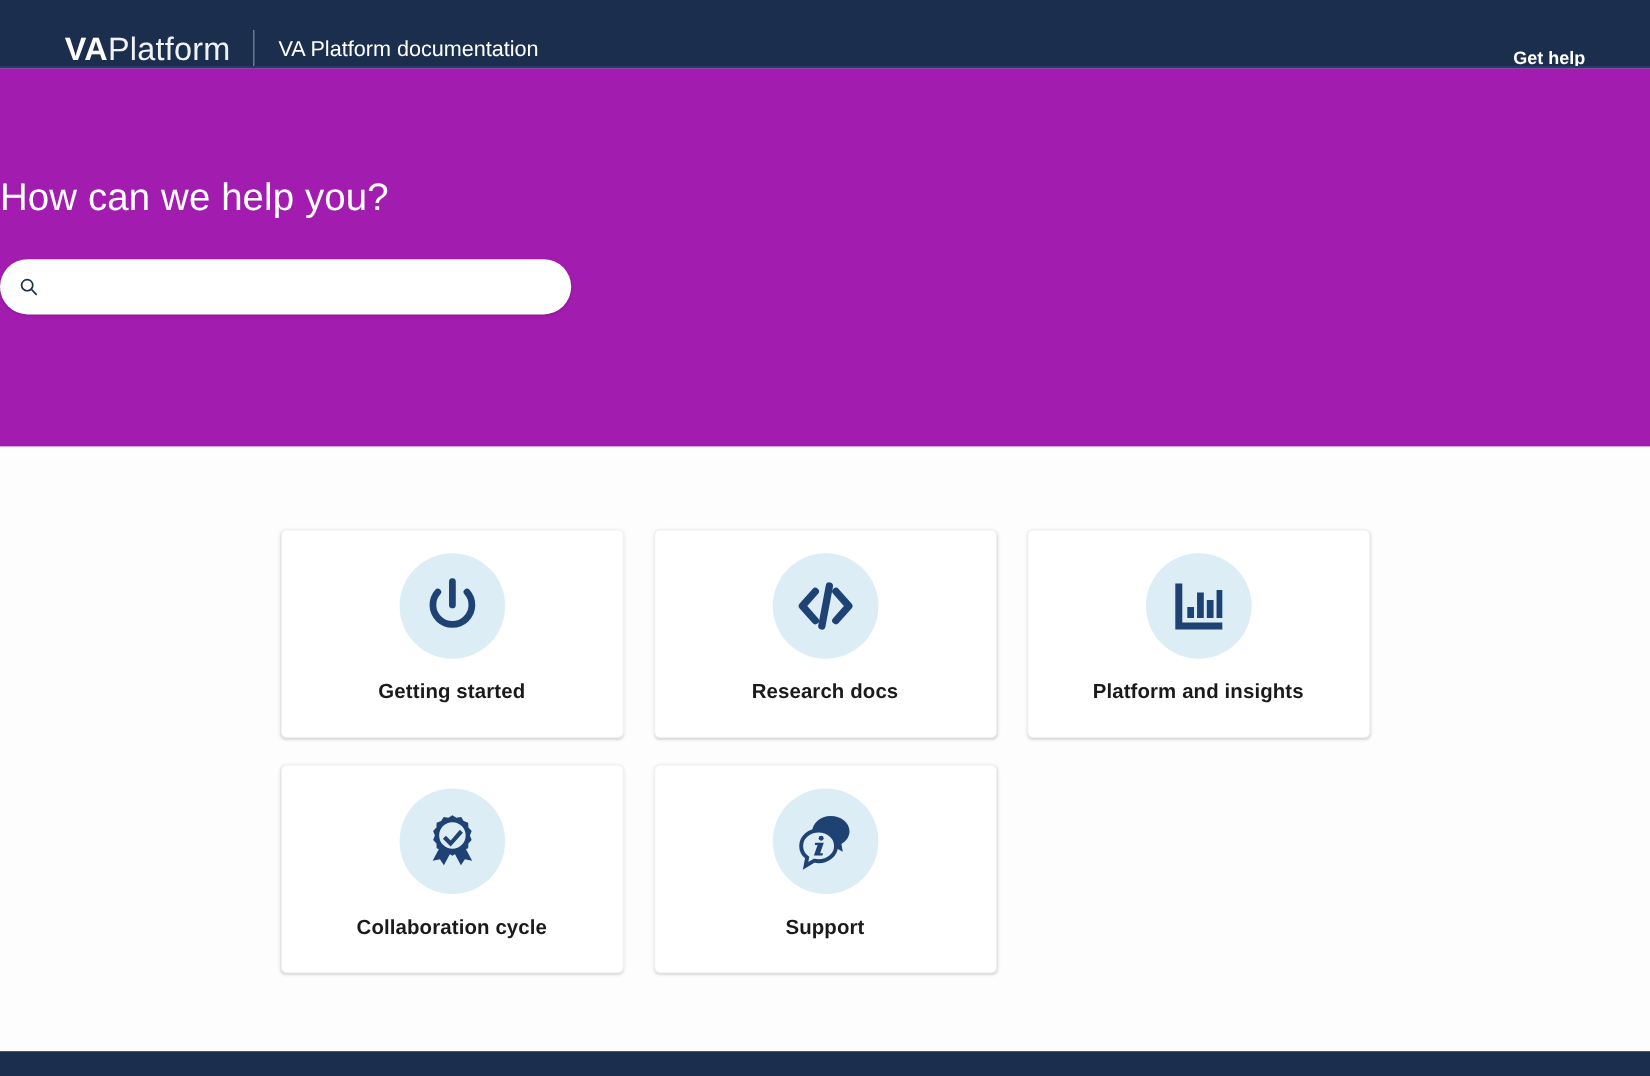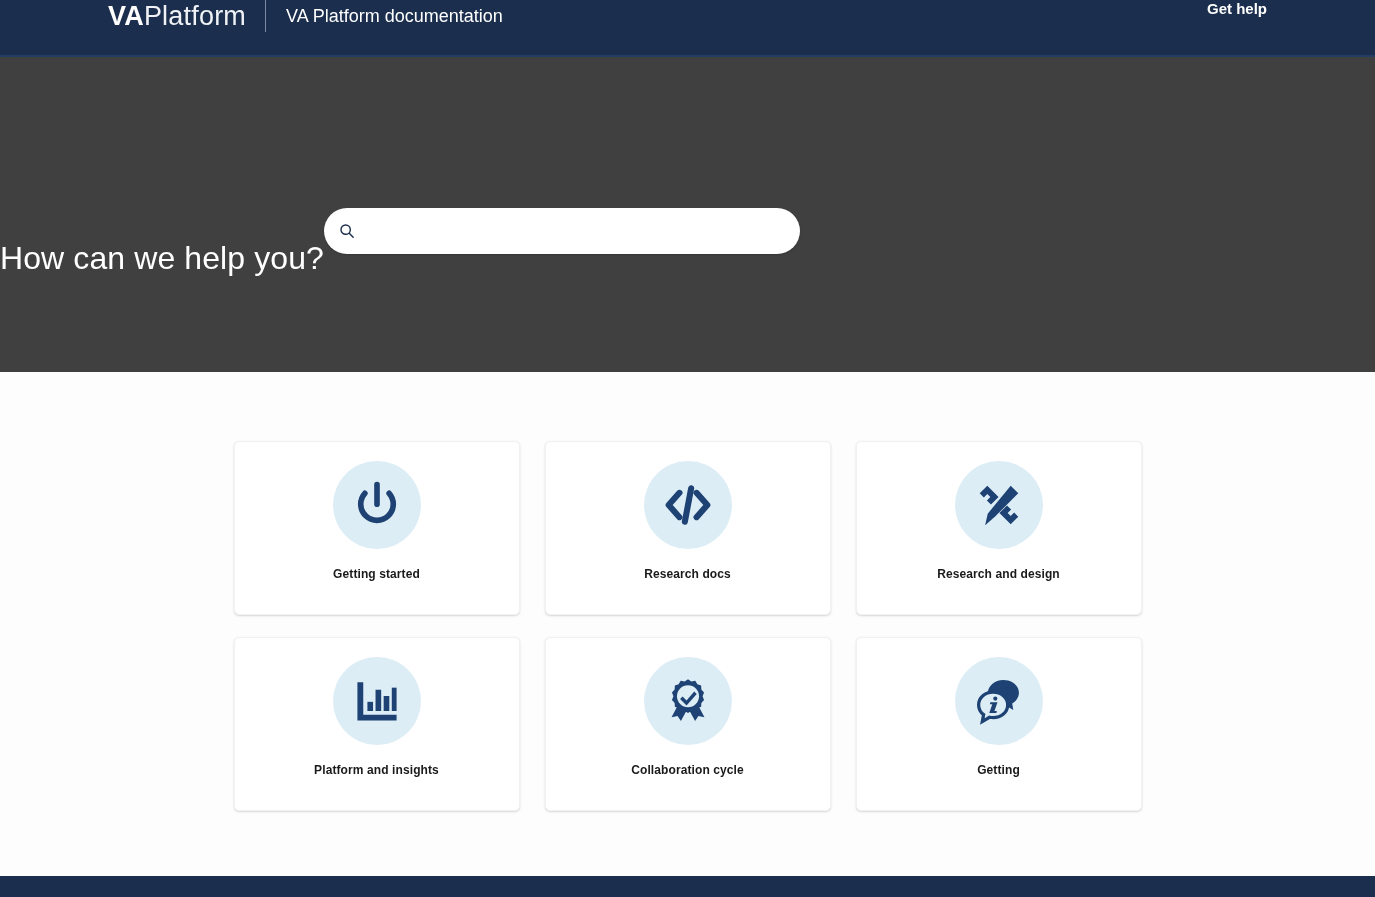--- a/index.html
+++ b/index.html
@@ -15,22 +15,22 @@
     background: #fdfdfd;
     color: #1b2f4e;
     -webkit-font-smoothing: antialiased;
   }
 
   
   .site-header {
     height: 57px;
     background: #1b2e4d;
     display: flex;
-    align-items: flex-start;
-    padding: 0 108px;
+    align-items: flex-end;
+    padding: 0 54px;
     position: relative;
   }
   .site-header::after {
     content: "";
     position: absolute;
     left: 0; right: 0; bottom: 0;
     height: 2px;
     background: #243d63;
   }
 
@@ -74,24 +74,24 @@
     font-weight: bold;
     color: #ffffff;
     text-decoration: none;
     white-space: nowrap;
     cursor: pointer;
   }
 
   
   .hero {
     height: 315px;
-    background: #404040;
-    display: flex;
-    flex-direction: row;
-    align-items: center;
+    background: #a21caf;
+    display: flex;
+    flex-direction: column;
+    align-items: flex-start;
     position: relative;
   }
   .hero-heading {
     margin-top: 88px;
     font-size: 32px;
     font-weight: normal;
     color: #ffffff;
     line-height: 1.2;
     letter-spacing: 0.1px;
   }
@@ -164,21 +164,21 @@
     background: #dcedf6;
     display: flex;
     align-items: center;
     justify-content: center;
     flex: none;
   }
   .card-icon-circle svg { display: block; }
 
   .card-label {
     margin-top: 18px;
-    font-size: 12px;
+    font-size: 17px;
     font-weight: bold;
     color: #1a1a1a;
     text-align: center;
     letter-spacing: 0.1px;
   }
 
   
   .site-footer {
     position: absolute;
     left: 0; right: 0;
@@ -233,32 +233,20 @@
       <span class="card-icon-circle">
         <svg width="54" height="54" viewBox="0 0 24 24" fill="none" stroke="#1d4273" stroke-width="2.7" stroke-linecap="round" stroke-linejoin="round">
           <polyline points="8.2,6.6 3.4,12 8.2,17.4"></polyline>
           <polyline points="15.8,6.6 20.6,12 15.8,17.4"></polyline>
           <line x1="13.4" y1="4.6" x2="10.6" y2="19.4"></line>
         </svg>
       </span>
       <span class="card-label">Research docs</span>
     </a>
 
-    <a class="card">
-      <span class="card-icon-circle">
-        <svg width="52" height="52" viewBox="0 0 24 24" fill="#1d4273">
-
-          <path d="M17.4 3.1 20.9 6.6 10.2 17.3 5.6 21.4 6.8 16.0 z"></path>
-
-          <path d="M6.6 3.1 3.1 6.6 5.0 8.5 6.6 6.9 8.0 8.3 6.4 9.9 8.3 11.8 11.8 8.3 z"></path>
-          <path d="M17.4 20.9 20.9 17.4 19.0 15.5 17.4 17.1 16.0 15.7 17.6 14.1 15.7 12.2 12.2 15.7 z"></path>
-        </svg>
-      </span>
-      <span class="card-label">Research and design</span>
-    </a>
 
     <a class="card">
       <span class="card-icon-circle">
         <svg width="50" height="50" viewBox="0 0 24 24" fill="#1d4273">
           <path d="M2.6 3 5.4 3 5.4 18.6 21.4 18.6 21.4 21.4 2.6 21.4 z"></path>
           <rect x="7.4" y="12.4" width="2.7" height="4.4"></rect>
           <rect x="11.3" y="6.6" width="2.7" height="10.2"></rect>
           <rect x="15.2" y="9.6" width="2.7" height="7.2"></rect>
           <rect x="19.1" y="5.6" width="2.3" height="11.2"></rect>
         </svg>
@@ -287,19 +275,19 @@
 
           <path d="M14.0 2.3c4.0 0 7.2 2.6 7.2 5.9 0 2.0-1.2 3.8-3.1 4.9l0.5 3.0-3.1-1.8c-0.5 0.1-1.0 0.1-1.5 0.1-4.0 0-7.2-2.6-7.2-5.9 0-3.3 3.2-6.2 7.2-6.2z"></path>
 
           <path d="M9.3 7.9c3.7 0 6.7 2.6 6.7 5.9 0 3.3-3.0 5.9-6.7 5.9-0.6 0-1.2-0.1-1.7-0.2l-3.3 2.0 0.6-3.2c-1.4-1.1-2.3-2.7-2.3-4.5 0-3.3 3.0-5.9 6.7-5.9z" fill="#dcedf6"></path>
           <path d="M9.3 7.9c3.7 0 6.7 2.6 6.7 5.9 0 3.3-3.0 5.9-6.7 5.9-0.6 0-1.2-0.1-1.7-0.2l-3.3 2.0 0.6-3.2c-1.4-1.1-2.3-2.7-2.3-4.5 0-3.3 3.0-5.9 6.7-5.9z" fill="none" stroke="#1d4273" stroke-width="1.5"></path>
 
           <circle cx="10.3" cy="10.9" r="0.95"></circle>
           <path d="M8.0 12.6 11.3 12.6 9.9 16.6 11.0 16.6 10.8 17.5 7.5 17.5 8.9 13.5 7.8 13.5 z"></path>
         </svg>
       </span>
-      <span class="card-label">Getting</span>
+      <span class="card-label">Support</span>
     </a>
 
   </div>
 </section>
 
 <footer class="site-footer"></footer>
 
 </body></html>

